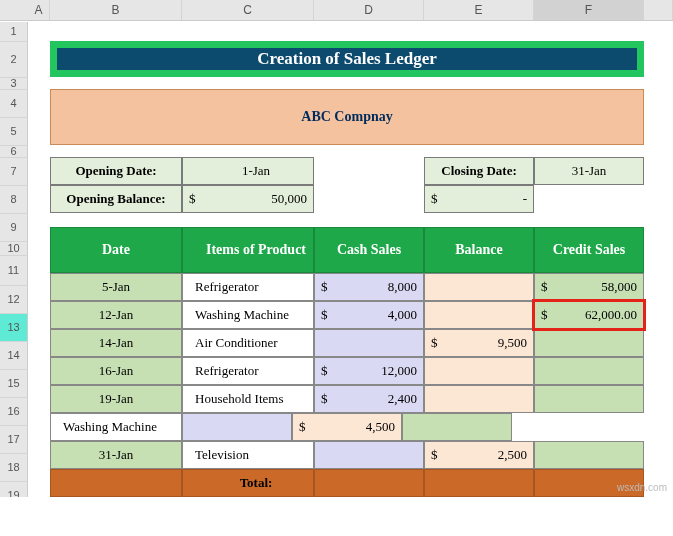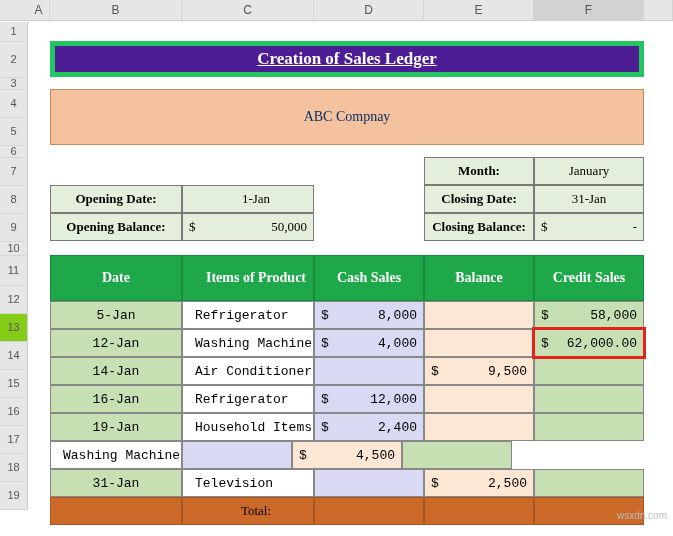--- a/index.html
+++ b/index.html
@@ -54,34 +54,33 @@
 .wC { width: 132px; padding-left: 16px; }
 .wD { width: 110px; }
 .wE { width: 110px; }
 .wF { width: 110px; }
 .wG { width: 29px; }
 .h1 { height: 20px; }
 .h2 { height: 36px; }
 .hTitle { height: 46px; }
 .hRow { height: 28px; }
 .title-banner {
-  background: #4c1d95;
+  background: #0c4a6e;
   color: #fff;
   font-weight: bold;
   font-size: 17px;
   display: flex;
   align-items: center;
   justify-content: center;
-  border: 5px solid #22c55e;
-  text-decoration: underline;
+  border: 7px solid #22c55e;
 }
 .company-box {
   background: #f4c29e;
   color: #002b5c;
-  font-weight: normal;
+  font-weight: bold;
   display: flex;
   flex-direction: row;
   align-items: center;
   justify-content: center;
   border: 1px solid #c98a58;
   font-size: 14px;
   padding: 6px 0;
   gap: 48px;
 }
 .company-box div { margin: 2px 0; }
@@ -122,48 +121,47 @@
   font-size: 14px;
 }
 .td {
   border: 1px solid #888;
   display: flex;
   align-items: center;
   text-align: center;
   justify-content: center;
   font-size: 13px;
   height: 28px;
-  font-family: Liberation Mono, monospace;
 }
 .td.left { justify-content: flex-start; padding-left: 12px; text-align:left; }
 .td.money { justify-content: space-between; padding: 0 6px; }
 .td.green { background: #c6e0b4; }
 .td.blue { background: #d9d9f3; }
 .td.peach { background: #fce6d4; }
 .td.bal { background: #c6e0b4; }
 .tot {
   background: #cb6a28;
   border: 1px solid #a85520;
   height: 28px;
   display: flex;
   align-items: center;
   justify-content: center;
-  font-weight: normal;
+  font-weight: bold;
 }
 .sel-cell {
   outline: 2px solid #107c41;
   outline-offset: -1px;
 }
 .hl-red {
   outline: 3px solid #e3221a;
   outline-offset: -1px;
   z-index: 5;
 }
 .colheads .sel { background: #d2d2d2; }
-.rowheads .sel { background: #84cc16; text-align: right; }
+.rowheads .sel { background: #5eead4; text-align: right; }
 .watermark {
   position: absolute;
   right: 6px;
   bottom: 4px;
   font-family: Arial, sans-serif;
   font-size: 10px;
   color: #bbb;
 }
 </style>
 </head>
@@ -222,47 +220,38 @@
       <div class="cell wA"></div>
       <div class="company-box" style="width:594px">
         <div>ABC Compnay</div>
       </div>
     </div>
 
     <div class="row" style="height:12px">
         <div class="cell wA"></div>
       </div>
 
-    <div class="row hRow">
-      <div class="cell wA"></div>
-      <div class="cell wB"></div>
-      <div class="cell wC"></div>
-      <div class="cell wD"></div>
-      <div class="kv-label wE">Month:</div>
-      <div class="kv-val wF">January</div>
-    </div>
 
     <div class="row hRow">
       <div class="cell wA"></div>
       <div class="kv-label wB">Opening Date:</div>
       <div class="kv-val wC">1-Jan</div>
       <div class="cell wD"></div>
       <div class="kv-label wE">Closing Date:</div>
       <div class="kv-val wF">31-Jan</div>
     </div>
 
     <div class="row hRow">
       <div class="cell wA"></div>
       <div class="kv-label wB">Opening Balance:</div>
       <div class="kv-money wC">
         <span>$</span>
           <span>50,000</span>
       </div>
       <div class="cell wD"></div>
-      <div class="kv-label wE">Closing Balance:</div>
       <div class="kv-money wF">
         <span>$</span>
           <span>-</span>
       </div>
     </div>
 
     <div class="row" style="height:14px">
         <div class="cell wA"></div>
       </div>
 

